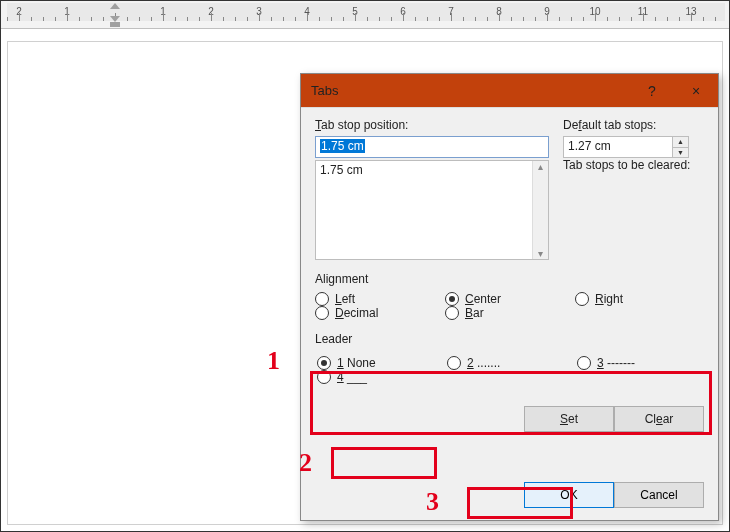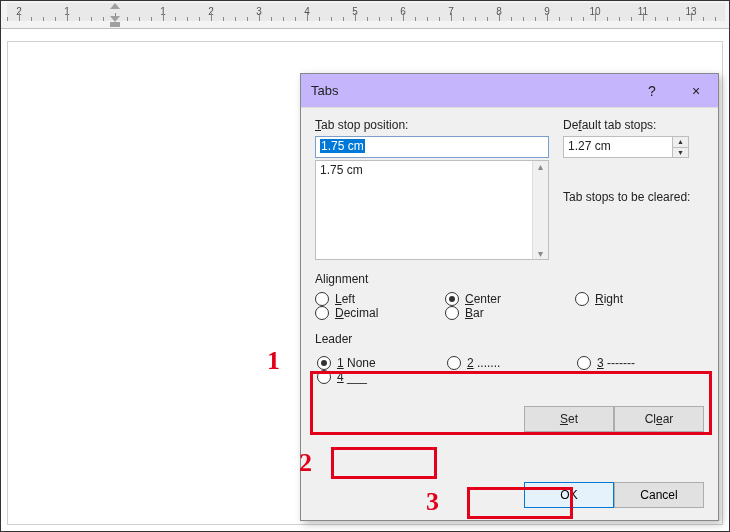--- a/index.html
+++ b/index.html
@@ -68,21 +68,21 @@
     position:absolute;
     left:299px; top:72px;
     width:419px; height:448px;
     background:#f0f0f0;
     border:1px solid #888;
     box-shadow: 3px 3px 8px rgba(0,0,0,0.25);
     display:flex; flex-direction:column;
   }
   .titlebar {
     height:34px;
-    background:#c4b5fd;
+    background:#c2410c;
     display:flex; align-items:center;
     border-bottom:1px solid #ddd;
   }
   .titlebar .title {
     flex:1; padding-left:10px;
     font-size:13px; color:#222;
   }
   .titlebar .win-btn {
     width:44px; height:34px;
     display:flex; align-items:center; justify-content:center;
@@ -321,21 +321,21 @@
           <div class="lbl">
             <span>De</span><span class="underline-key">f</span><span>ault tab stops:</span>
           </div>
           <div class="spinbox">
             <div class="val">1.27 cm</div>
             <div class="spin">
               <div>▲</div>
               <div>▼</div>
             </div>
           </div>
-          <div class="lbl" style="margin-top:32px;">Tab stops to be cleared:</div>
+          <div class="lbl" style="margin-top:0;">Tab stops to be cleared:</div>
         </div>
       </div>
 
       <div class="section-label">Alignment</div>
       <fieldset class="flat">
         <div class="radio-col">
           <label class="radio">
             <span class="rdot"></span>
               <span><span class="underline-key">L</span><span>eft</span></span>
           </label>

